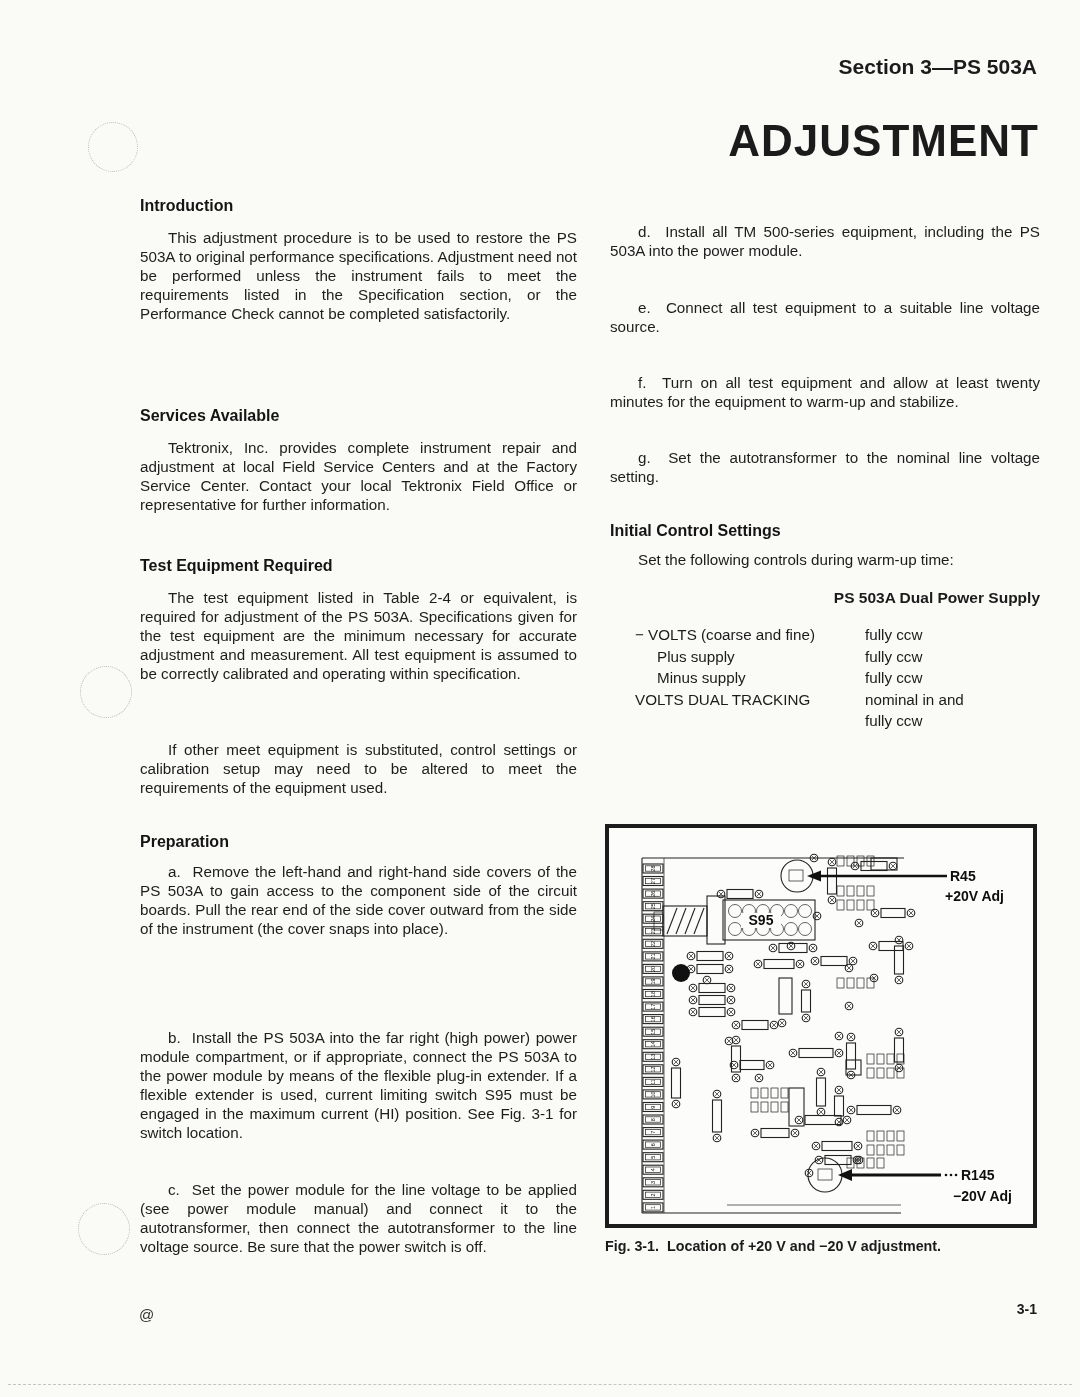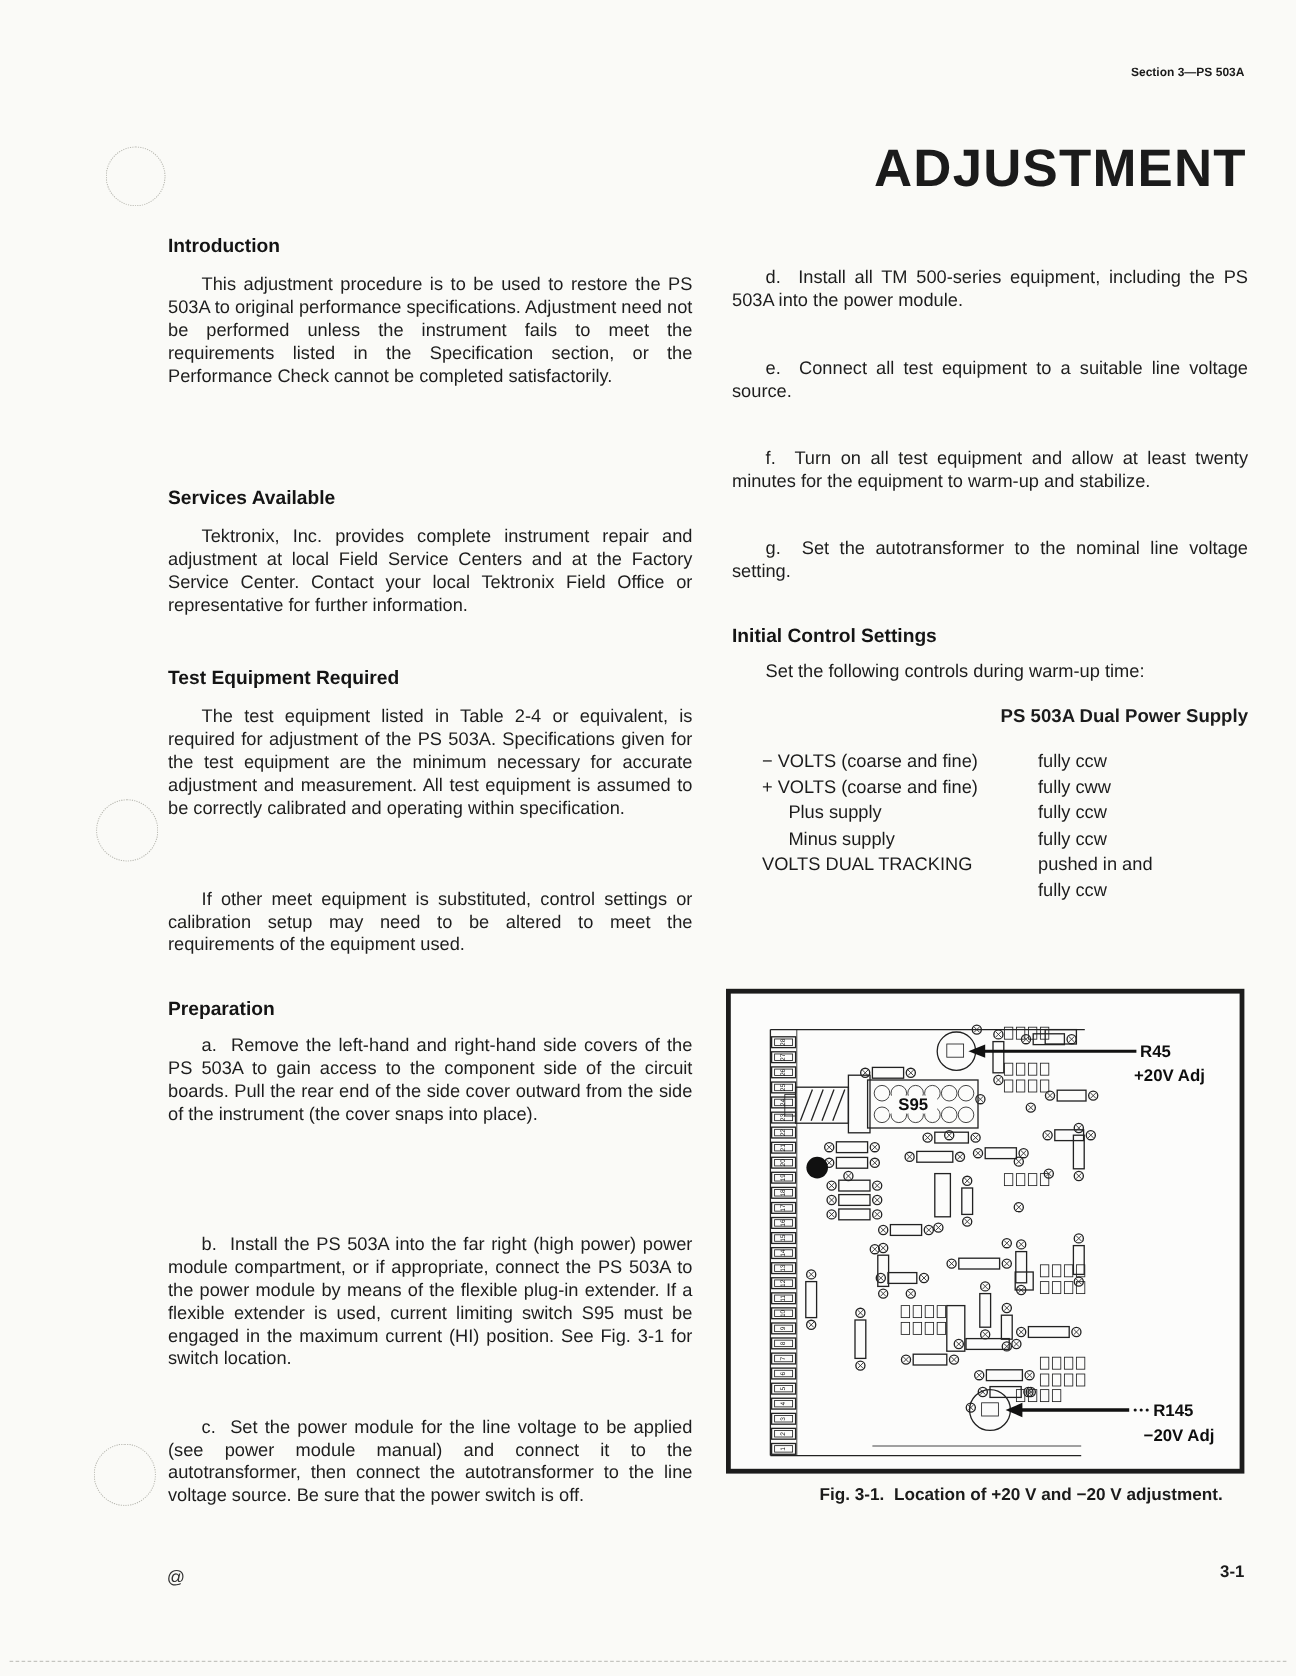--- a/index.html
+++ b/index.html
@@ -4,29 +4,29 @@
 <style>
   html,body{margin:0;padding:0;}
   body{
     width:1080px;height:1397px;position:relative;
     background:#fafaf7;color:#1b1b1b;
     font-family:"Liberation Sans",sans-serif;
     overflow:hidden;
   }
   .para{position:absolute;font-size:15.2px;line-height:19.1px;text-align:justify;text-indent:28px;color:#1d1d1d;}
   .heading{position:absolute;font-size:16px;font-weight:700;color:#141414;text-align:center;}
-  .page-header{position:absolute;top:55px;right:43px;font-size:10px;font-weight:700;}
+  .page-header{position:absolute;top:55px;right:43px;font-size:21px;font-weight:700;}
   .page-title{position:absolute;top:116px;right:41px;font-size:44px;font-weight:800;letter-spacing:1px;}
   .ics-intro{position:absolute;font-size:15.2px;text-indent:28px;}
   .ics-sub{position:absolute;font-size:15.5px;font-weight:700;text-align:right;}
   .settings{position:absolute;left:635px;top:626px;width:405px;font-size:15.2px;}
   .srow{display:grid;grid-template-columns:230px 1fr;height:21.5px;align-items:baseline;}
   .srow .ctl.ind{padding-left:22px;}
   .figure-box{position:absolute;left:605px;top:824px;width:424px;height:396px;border:4px solid #1c1c1c;background:#fcfcfb;}
-  .fig-caption{position:absolute;left:635px;top:1238px;width:432px;text-align:center;font-size:14.3px;font-weight:700;}
+  .fig-caption{position:absolute;left:605px;top:1238px;width:432px;text-align:left;font-size:14.3px;font-weight:700;}
   .footer-mark{position:absolute;left:139px;top:1306px;font-size:15px;color:#333;}
   .page-number{position:absolute;right:43px;top:1301px;font-size:14px;font-weight:700;}
   .binder-hole{position:absolute;border:1px dotted #b9b9b2;border-radius:50%;}
   .scan-line{position:absolute;left:8px;right:8px;top:1384px;border-top:1px dashed #a9a9a2;opacity:.65;}
   
   .ln{fill:none;stroke:#222;stroke-width:1.1;}
   .thin{stroke-width:0.7;}
   .pinnum{font:5.5px "Liberation Sans",sans-serif;fill:#111;text-anchor:middle;dominant-baseline:central;}
   .figlabel{font:700 14px "Liberation Sans",sans-serif;fill:#0e0e0e;}
   .s95label{font:700 14px "Liberation Sans",sans-serif;fill:#0e0e0e;text-anchor:middle;}
@@ -64,34 +64,30 @@
 <div class="heading" style="left:610px;top:522px;">Initial Control Settings</div>
 <div class="ics-intro" style="left:610px;top:551px;width:430px;">Set the following controls during warm-up time:</div>
 <div class="ics-sub" style="left:610px;top:589px;width:430px;">PS 503A Dual Power Supply</div>
 
 <div class="settings">
   <div class="srow">
     <span class="ctl">− VOLTS (coarse and fine)</span>
     <span class="val">fully ccw</span>
   </div>
   <div class="srow">
-    <span class="ctl">+ VOLTS (coarse and fine)</span>
-    <span class="val">fully cww</span>
-  </div>
-  <div class="srow">
     <span class="ctl ind">Plus supply</span>
     <span class="val">fully ccw</span>
   </div>
   <div class="srow">
     <span class="ctl ind">Minus supply</span>
     <span class="val">fully ccw</span>
   </div>
   <div class="srow">
     <span class="ctl">VOLTS DUAL TRACKING</span>
-    <span class="val">pushed in and</span>
+    <span class="val">nominal in and</span>
   </div>
   <div class="srow">
     <span class="ctl"></span>
     <span class="val">fully ccw</span>
   </div>
 </div>
 
 <div class="figure-box">
   <svg width="424" height="396" viewBox="0 0 424 396">
 

